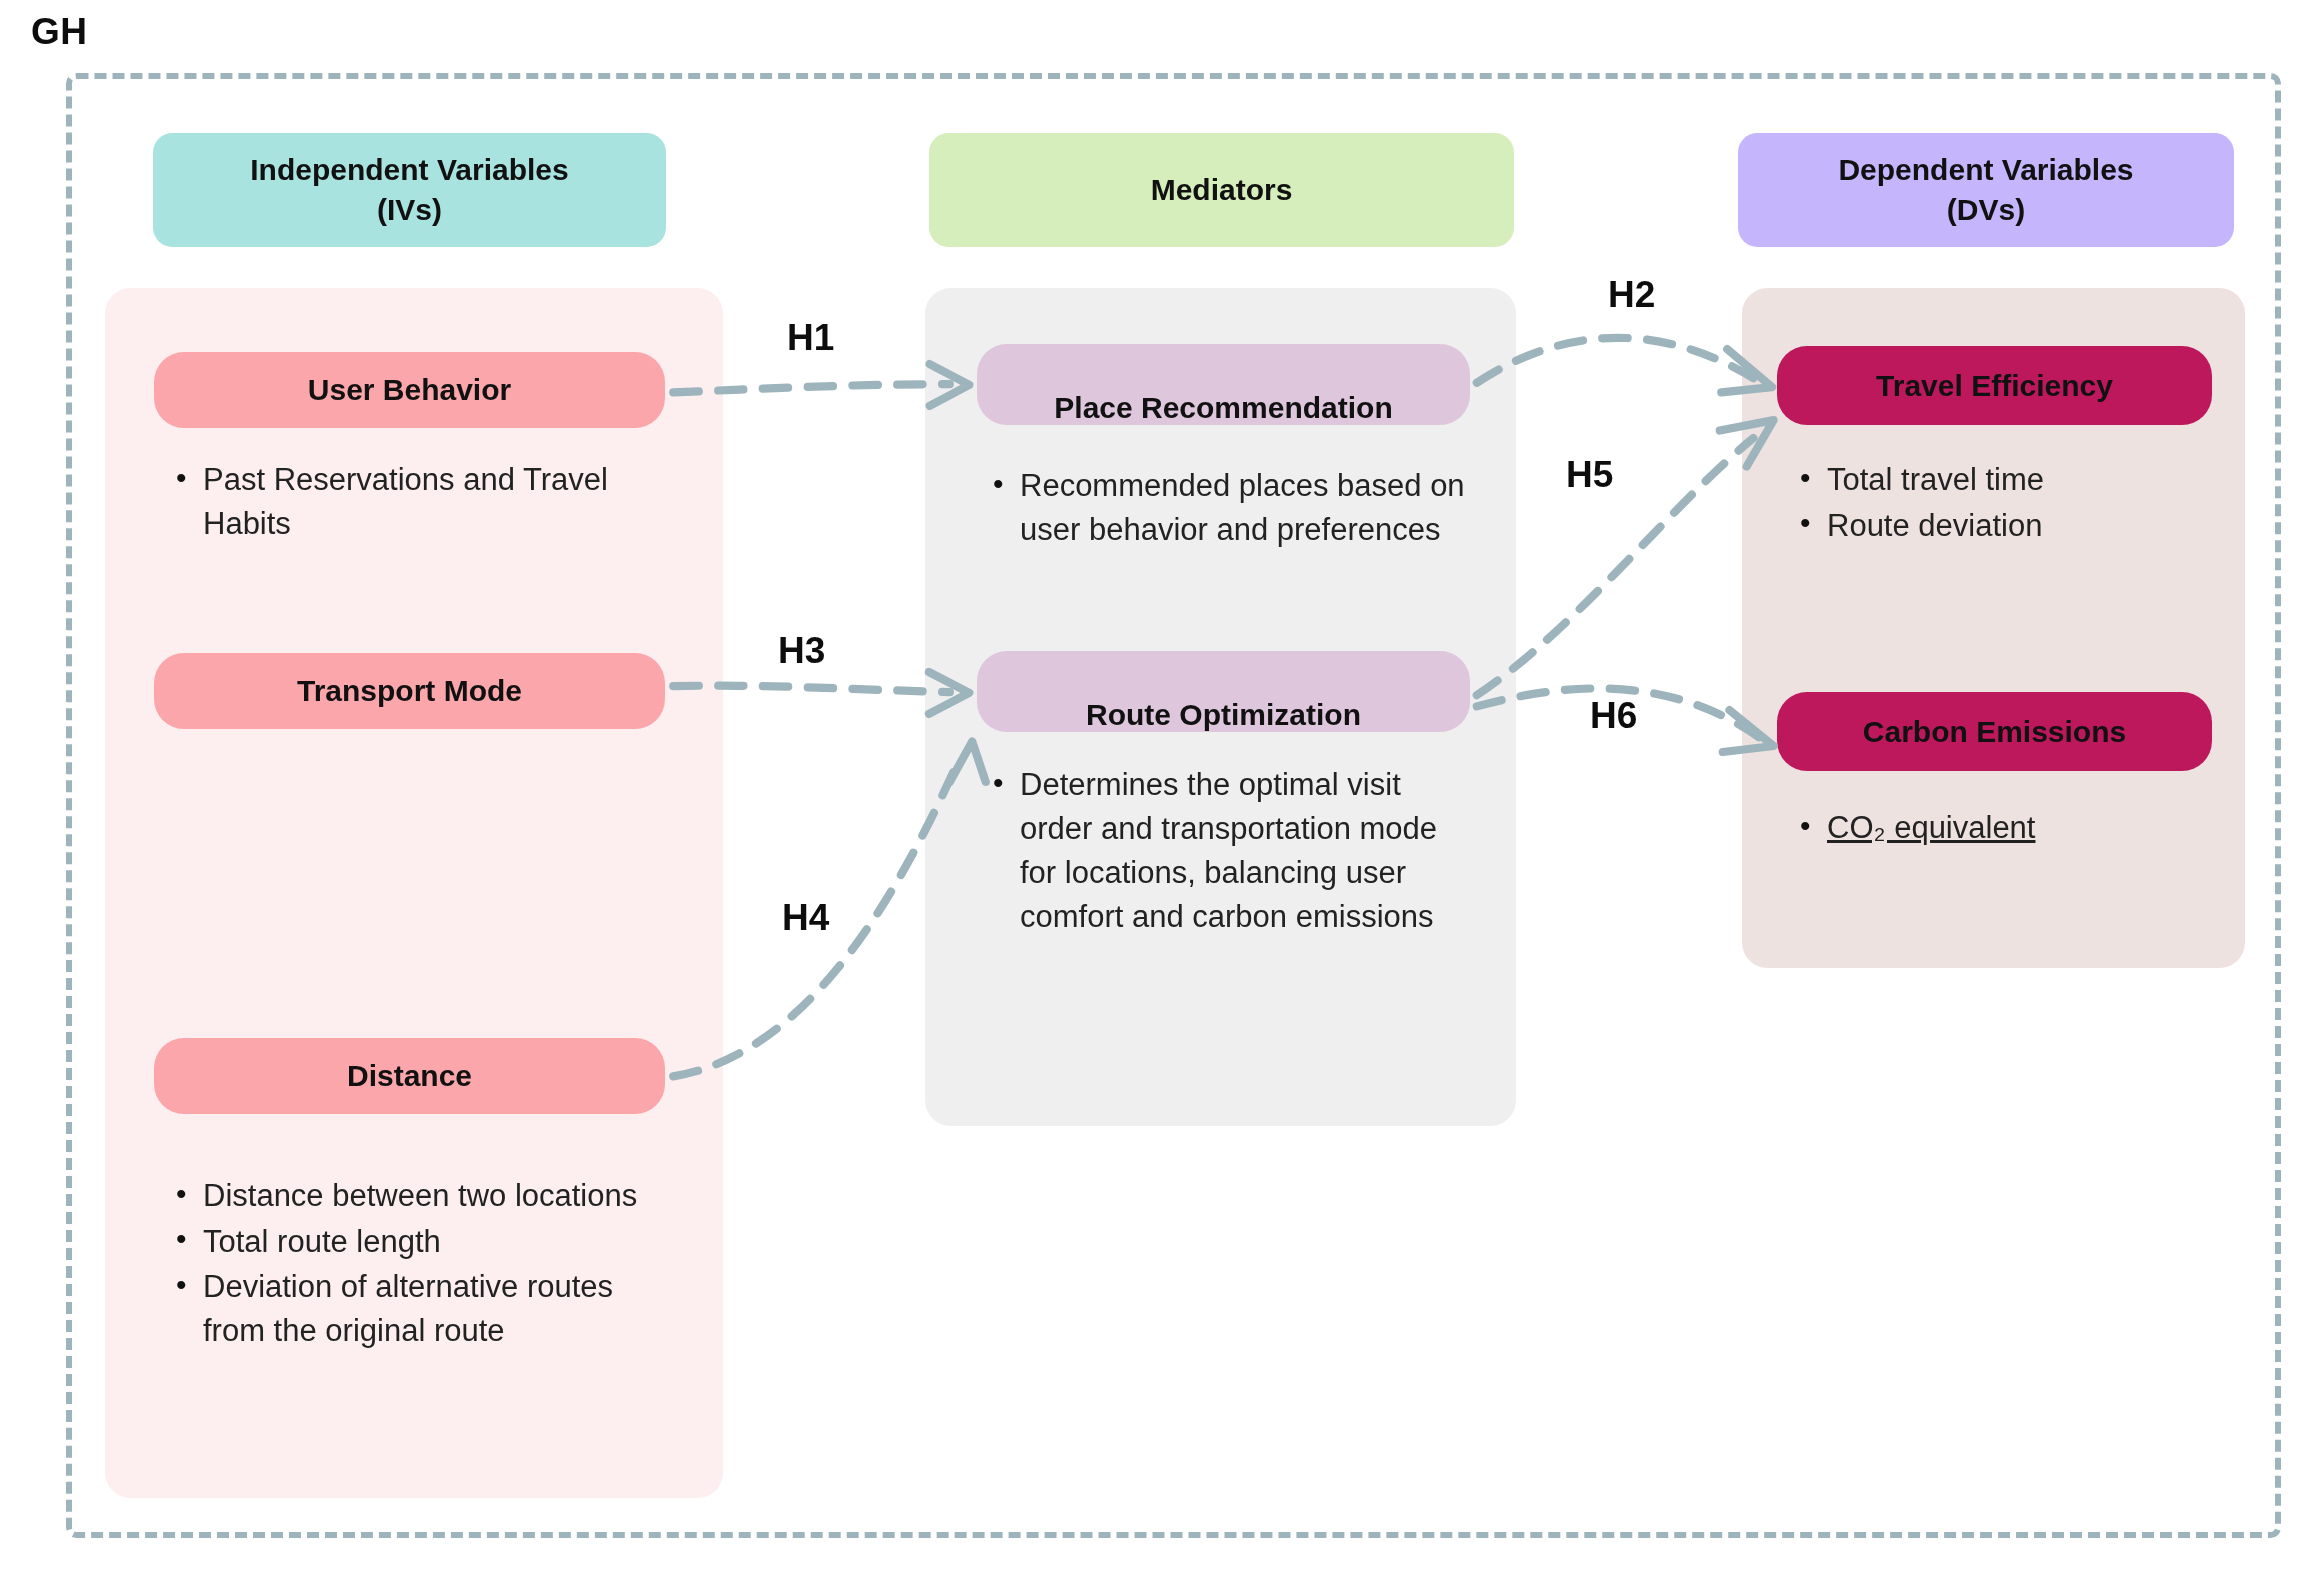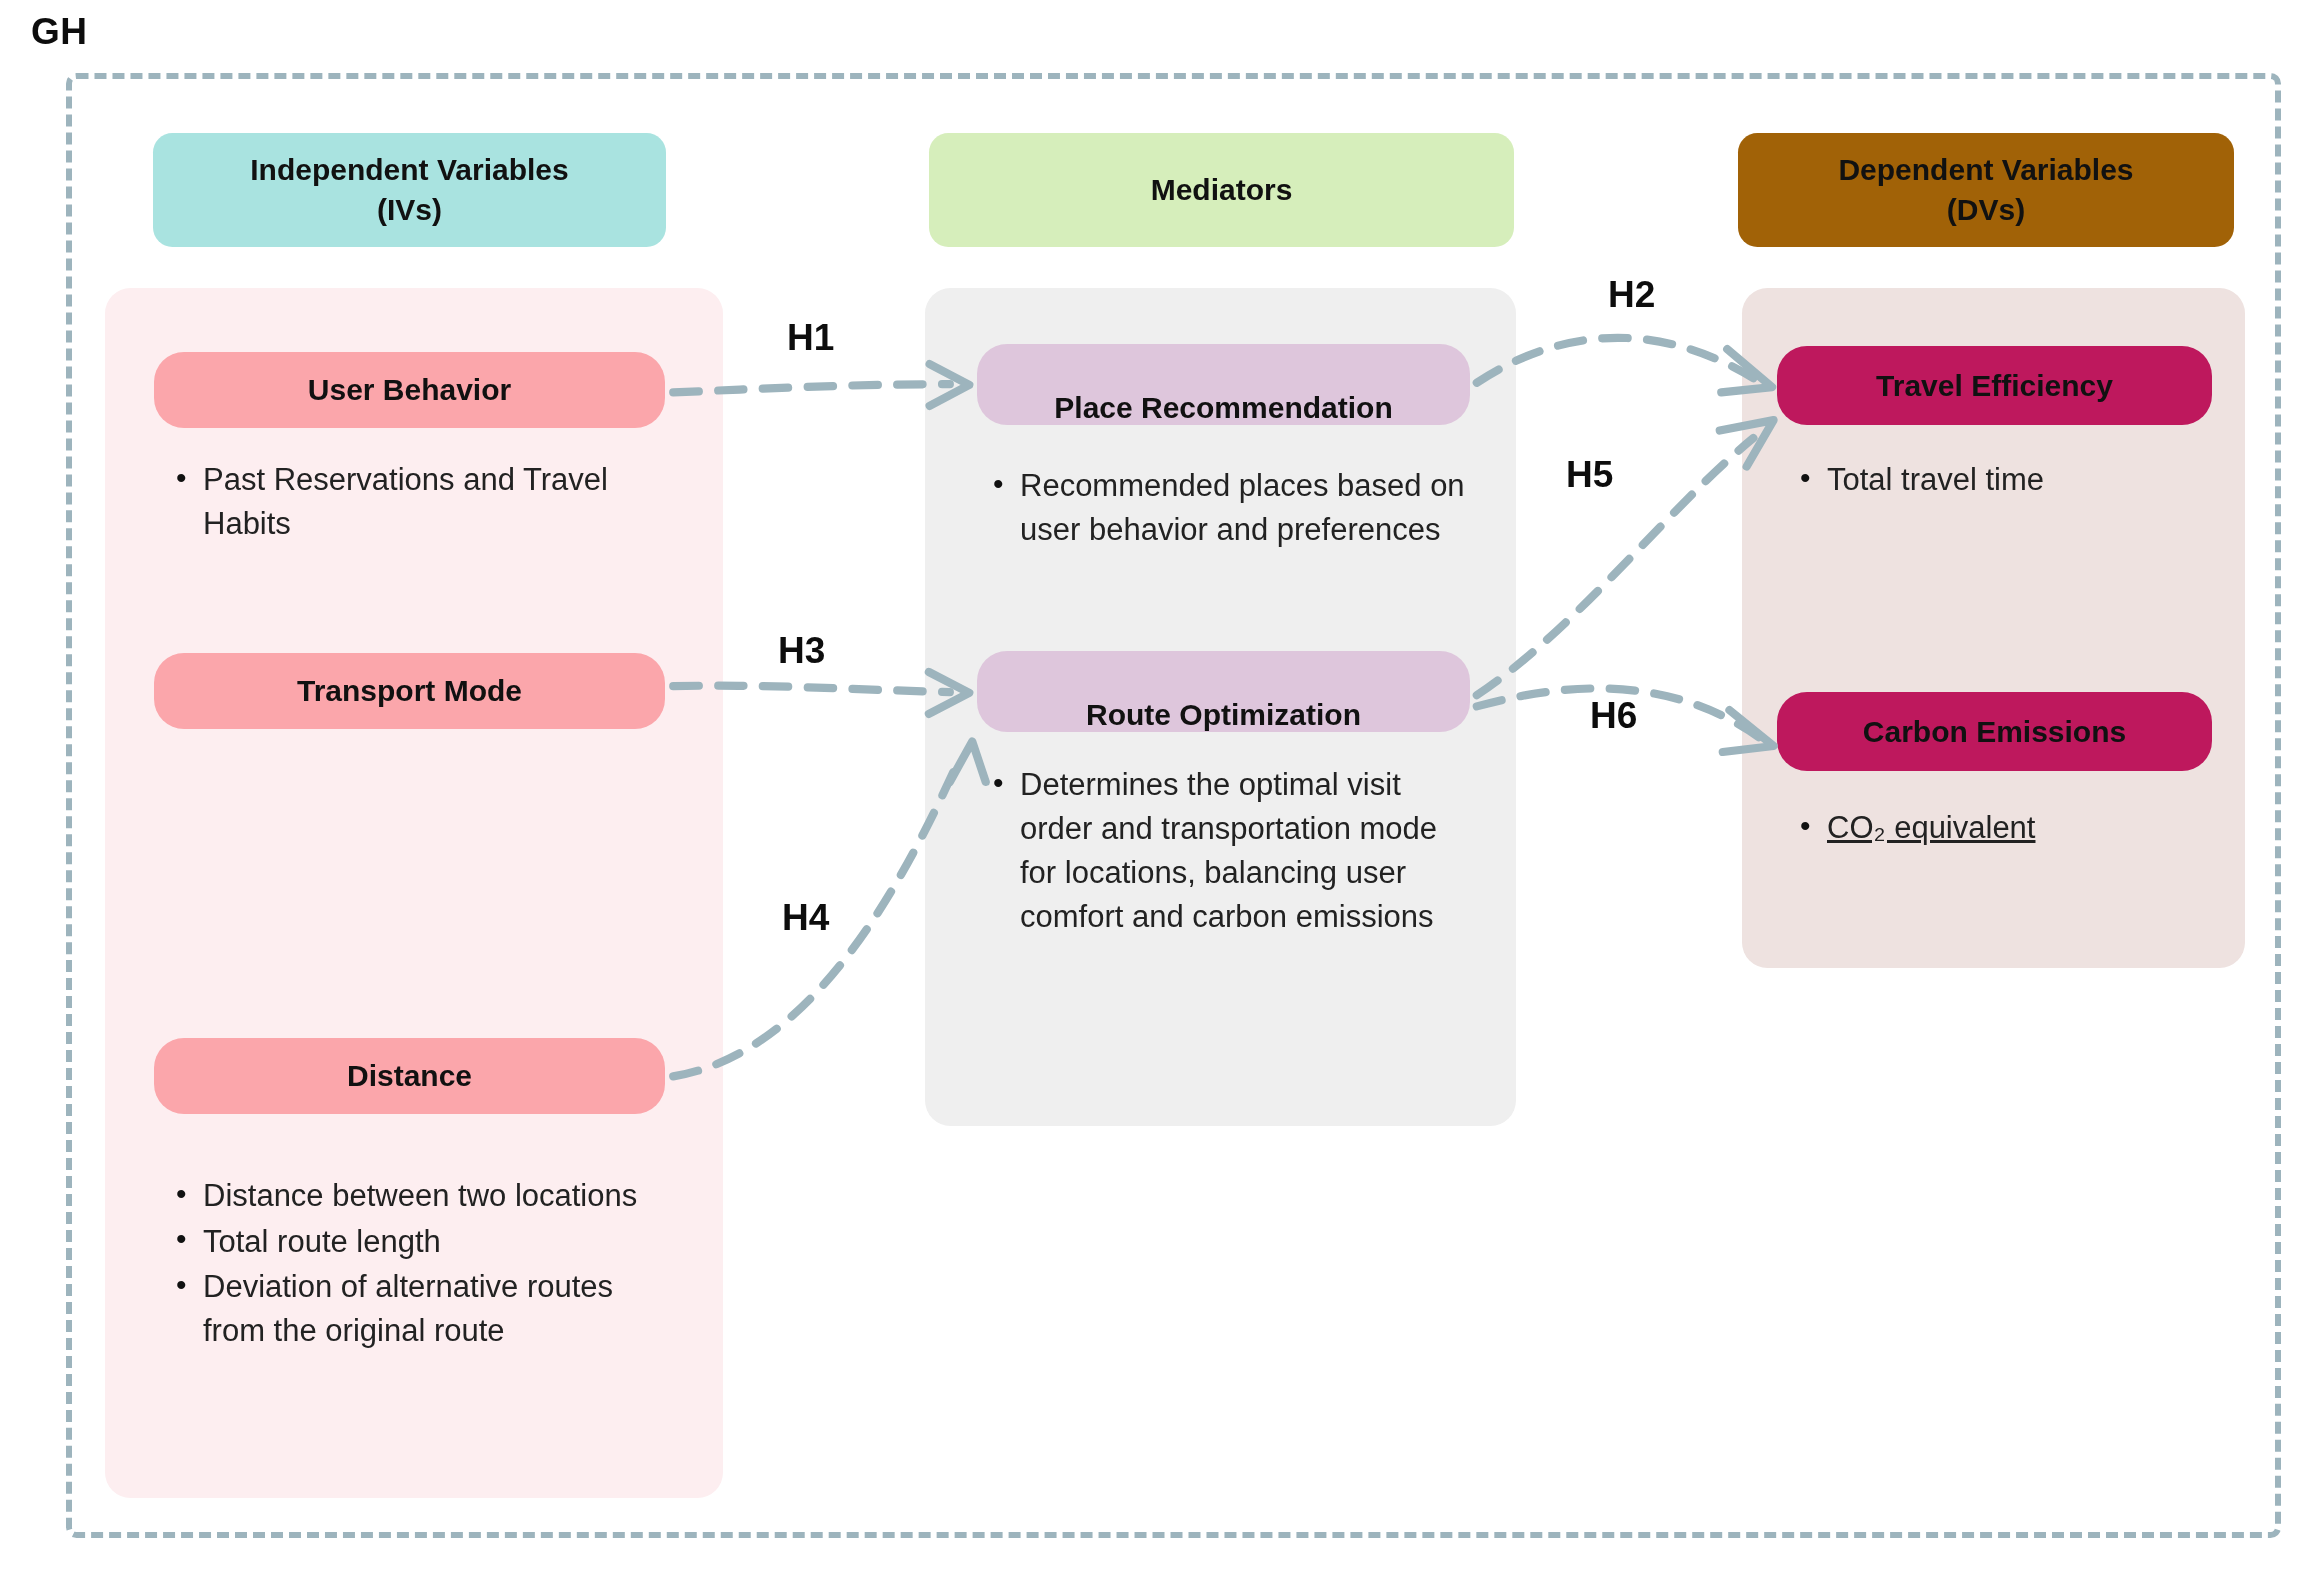--- a/index.html
+++ b/index.html
@@ -50,21 +50,21 @@
     justify-content: center;
     text-align: center;
     font-size: 30px;
     font-weight: 700;
     color: #111111;
     line-height: 1.32;
     padding: 0 13.5px;
   }
   .hdr-iv  { left: 153px;  top: 133px; width: 513px; height: 114px; background: #a9e3e0; }
   .hdr-med { left: 929px; top: 133px; width: 585px; height: 114px; background: #d6eebb; }
-  .hdr-dv  { left: 1738px; top: 133px; width: 496px; height: 114px; background: #a16207; }
+  .hdr-dv  { left: 1738px; top: 133px; width: 496px; height: 114px; background: #c4b5fd; }
 
   
   .panel {
     position: absolute;
     border-radius: 25.4px;
   }
   .panel-iv  { left: 105px;  top: 288px; width: 618px;  height: 1210px; background: #fdeef0; }
   .panel-med { left: 925px; top: 288px; width: 591px;  height: 838px; background: #efefef; }
   .panel-dv  { left: 1742px; top: 288px; width: 503px;  height: 680px;  background: #eee2e0; }
 
@@ -228,20 +228,21 @@
   </div>
   <ul class="bullets b-route-opt">
     <li>Determines the optimal visit order and transportation mode for locations, balancing user comfort and carbon emissions</li>
   </ul>
 
   <div class="node node-dv n-travel-eff">
     <span>Travel Efficiency</span>
   </div>
   <ul class="bullets b-travel-eff">
     <li>Total travel time</li>
+    <li>Route deviation</li>
   </ul>
 
   <div class="node node-dv n-carbon-em">
     <span>Carbon Emissions</span>
   </div>
   <ul class="bullets b-carbon-em">
     <li>CO₂ equivalent</li>
   </ul>
 
   <svg class="arrows" viewBox="0 0 3101 2103">

